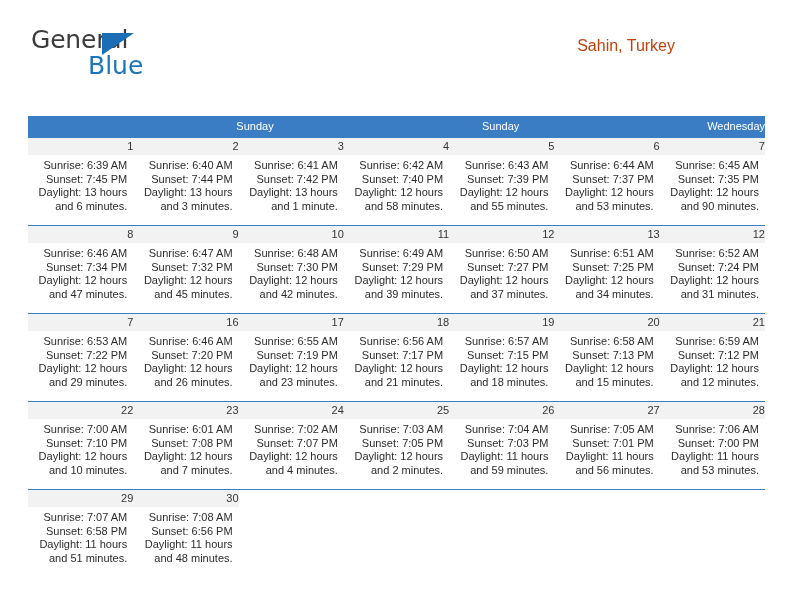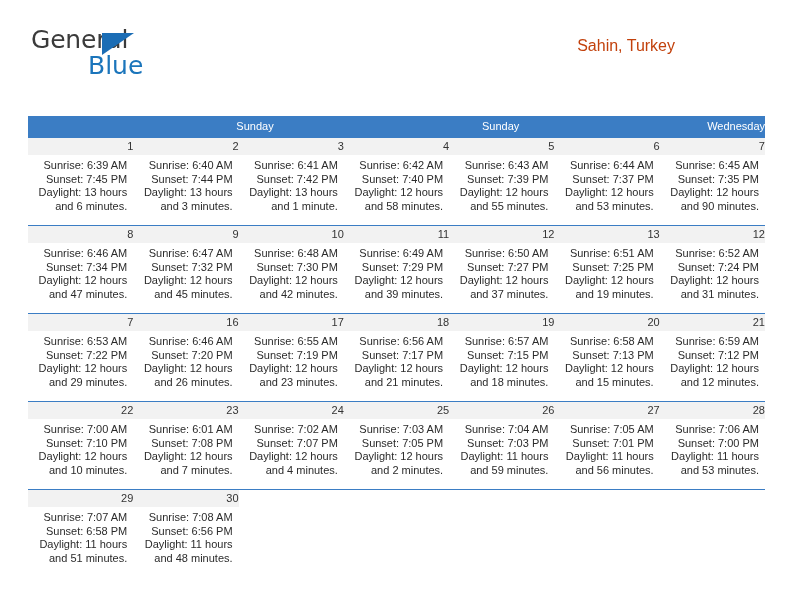--- a/index.html
+++ b/index.html
@@ -270,21 +270,21 @@
           <div>Daylight: 12 hours</div>
           <div>and 37 minutes.</div>
         </div>
       </div>
       <div class="cell filled">
         <div class="daynum">13</div>
         <div class="cell-body">
           <div>Sunrise: 6:51 AM</div>
           <div>Sunset: 7:25 PM</div>
           <div>Daylight: 12 hours</div>
-          <div>and 19 minutes.</div>
+          <div>and 34 minutes.</div>
         </div>
       </div>
       <div class="cell filled">
         <div class="daynum">12</div>
         <div class="cell-body">
           <div>Sunrise: 6:52 AM</div>
           <div>Sunset: 7:24 PM</div>
           <div>Daylight: 12 hours</div>
           <div>and 31 minutes.</div>
         </div>

